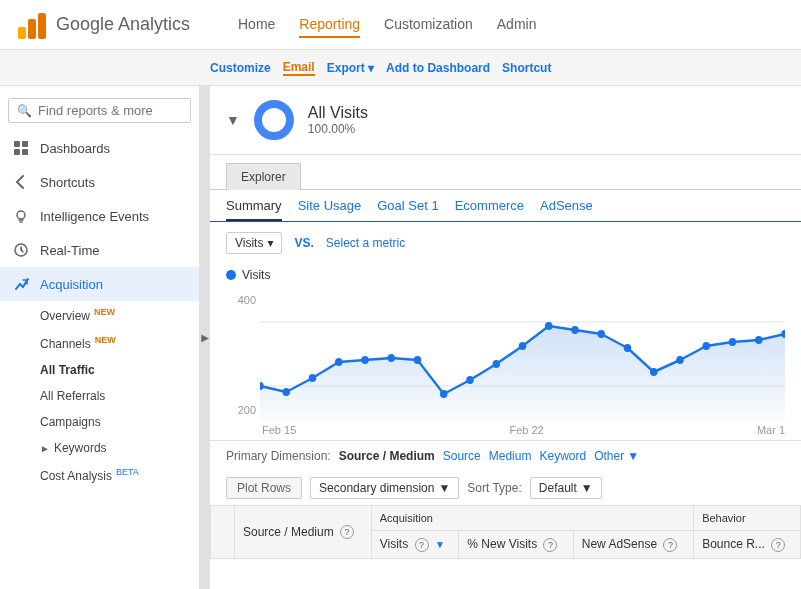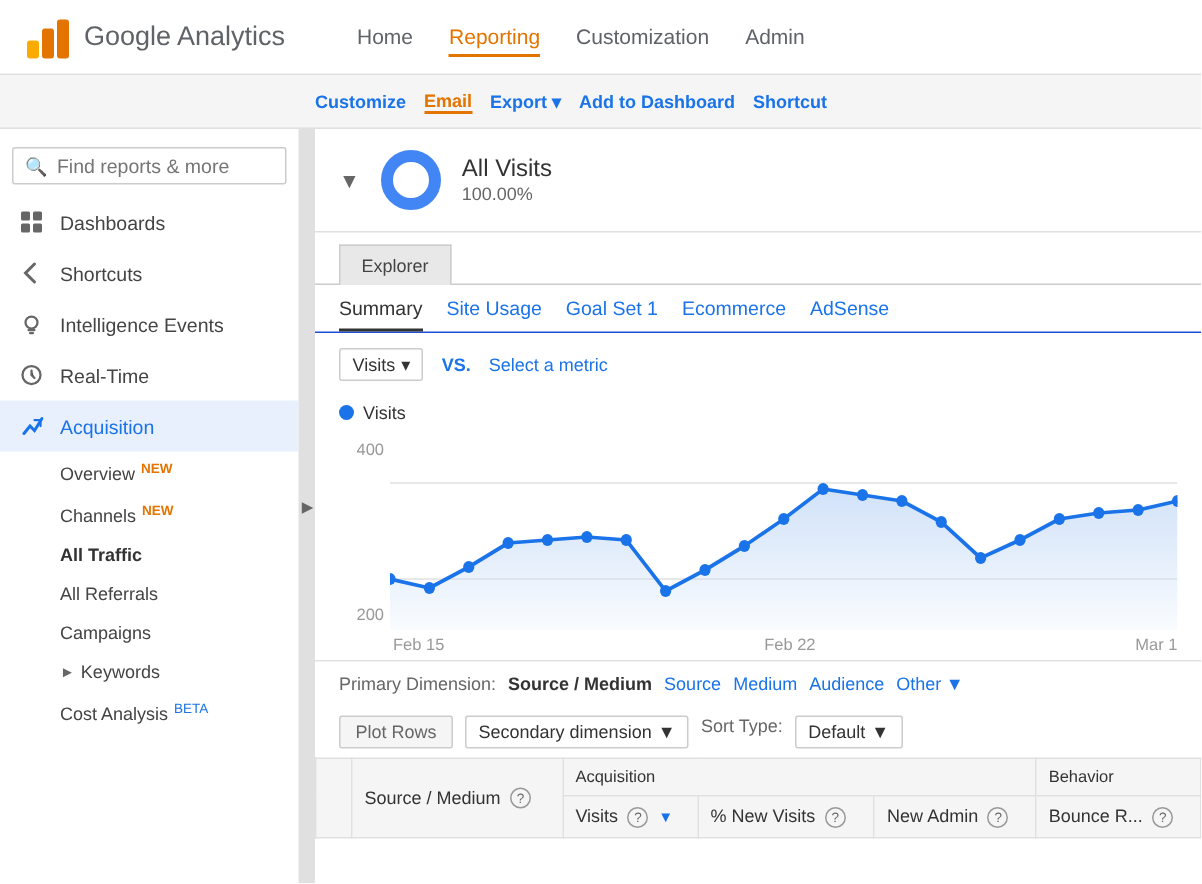--- a/index.html
+++ b/index.html
@@ -307,21 +307,21 @@
       align-items: center;
       gap: 3px;
       color: #1a73e8;
       cursor: pointer;
       font-size: 12px;
     }
 
     
     .table-controls {
       display: flex;
-      align-items: flex-start;
+      align-items: center;
       gap: 8px;
       padding: 6px 16px;
       font-size: 12px;
     }
     .plot-rows-btn {
       padding: 3px 10px;
       border: 1px solid #ccc;
       border-radius: 2px;
       background: #f5f5f5;
       font-size: 12px;
@@ -599,21 +599,21 @@
         <span>Feb 22</span>
         <span>Mar 1</span>
       </div>
     </div>
 
     <div class="primary-dim-row">
       <span class="primary-dim-label">Primary Dimension:</span>
       <a class="dim-link active">Source / Medium</a>
       <a class="dim-link">Source</a>
       <a class="dim-link">Medium</a>
-      <a class="dim-link">Audience</a>
+      <a class="dim-link">Keyword</a>
       <span class="dim-dropdown">
         <span>Other</span>
         <span>▼</span>
       </span>
     </div>
 
     <div class="table-controls">
       <button class="plot-rows-btn">Plot Rows</button>
       <div class="sec-dim-dropdown">
         <span>Secondary dimension</span>
@@ -645,21 +645,21 @@
           <th>
             <span>Visits</span>
             <span class="help-icon">?</span>
             <span class="sort-arrow">▼</span>
           </th>
           <th>
             <span>% New Visits</span>
             <span class="help-icon">?</span>
           </th>
           <th>
-            <span>New Admin</span>
+            <span>New AdSense</span>
             <span class="help-icon">?</span>
           </th>
           <th>
             <span>Bounce R...</span>
             <span class="help-icon">?</span>
           </th>
         </tr>
       </thead>
     </table>
 

